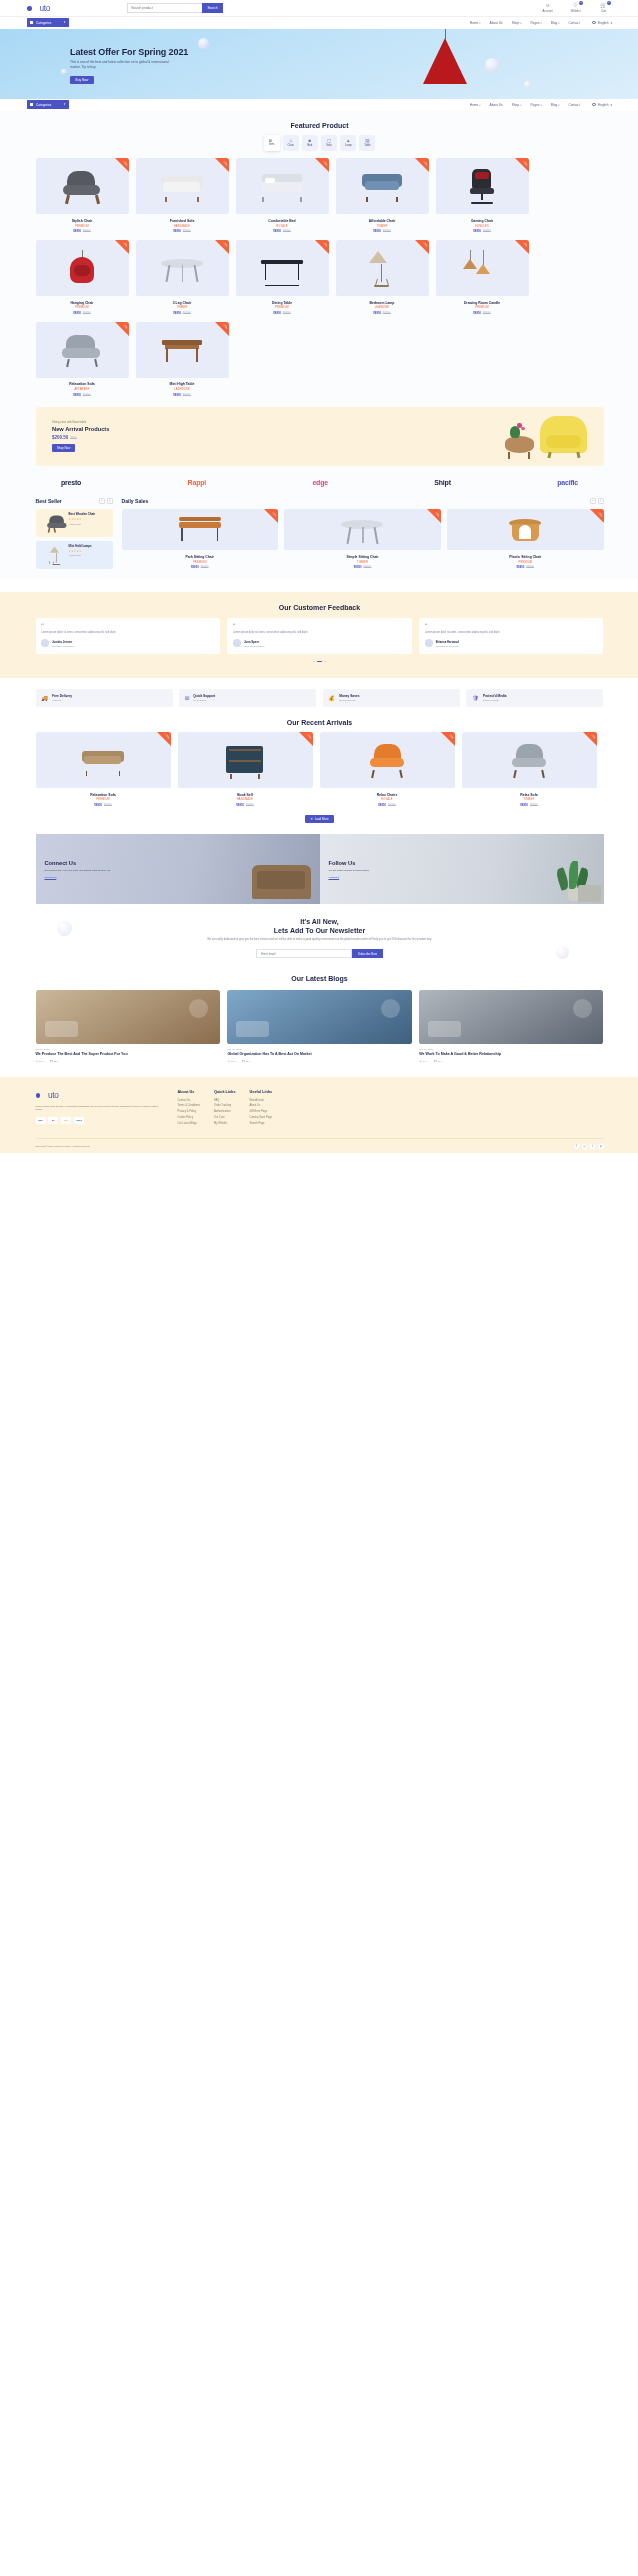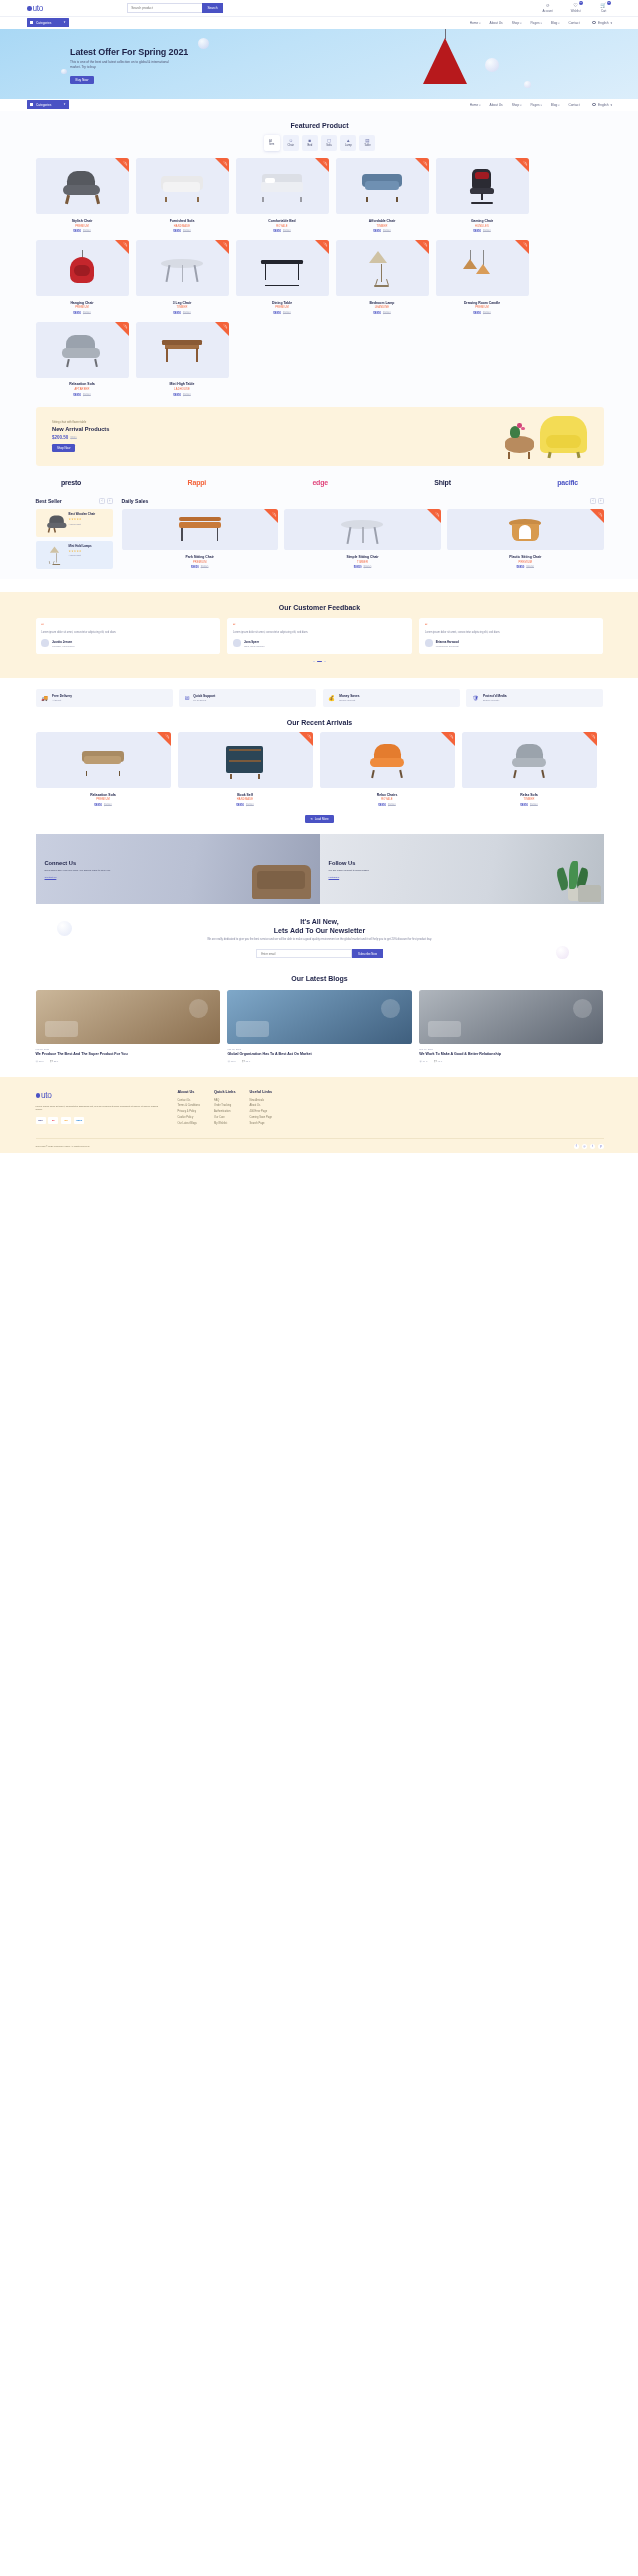--- a/index.html
+++ b/index.html
@@ -6,21 +6,21 @@
   body {
     width:639px; background:#fff;
     font-family:"Liberation Sans", sans-serif;
     color:#2b2b45; font-size:3.8px; -webkit-font-smoothing:antialiased;
   }
   .wrap { width:568px; margin:0 auto; }
   a { text-decoration:none; color:inherit; }
 
   
   .topbar { height:16.6px; display:flex; align-items:center; border-bottom:0.6px solid #eef0f6; }
-  .logo { display:flex; align-items:center; gap:1px; font-size:8.3px; font-weight:400; color:#4a52c4; letter-spacing:-0.3px; width:96px; padding-left:27px; }
+  .logo { display:flex; align-items:center; gap:8px; font-size:8.3px; font-weight:400; color:#4a52c4; letter-spacing:-0.3px; width:96px; padding-left:27px; }
   .logo-dot { width:4.5px; height:4.5px; border-radius:50%; background:#4a52c4; display:inline-block; margin-top:1.3px; }
   .searchbox { display:flex; margin-left:31px; }
   .searchbox input { width:75px; height:9.6px; border:0.6px solid #d9dced; border-right:none; padding:0 3.2px; font-size:3.2px; font-family:"Liberation Sans",sans-serif; color:#6b6f8a; outline:none; }
   .searchbox button { height:9.6px; width:21px; border:none; background:#4a52c4; color:#fff; font-size:3.2px; cursor:pointer; font-family:"Liberation Sans",sans-serif; }
   .topicons { margin-left:auto; display:flex; gap:11.5px; padding-right:27px; }
   .ticon { width:16.6px; text-align:center; position:relative; }
   .ticon .glyph { font-size:5.1px; color:#4d5270; display:block; line-height:5.7px; }
   .ticon .lbl { font-size:2.8px; color:#5a5f7d; display:block; margin-top:0.6px; }
   .badge { position:absolute; top:-1.3px; right:1.3px; background:#4a52c4; color:#fff; font-size:2px; width:3.8px; height:3.8px; border-radius:50%; line-height:3.8px; text-align:center; }
 

